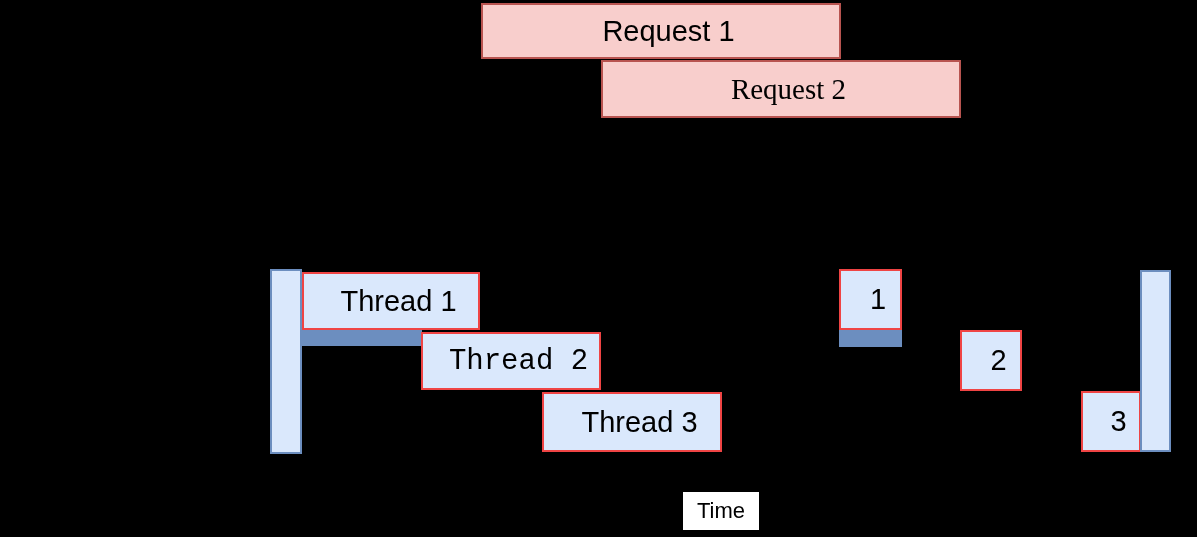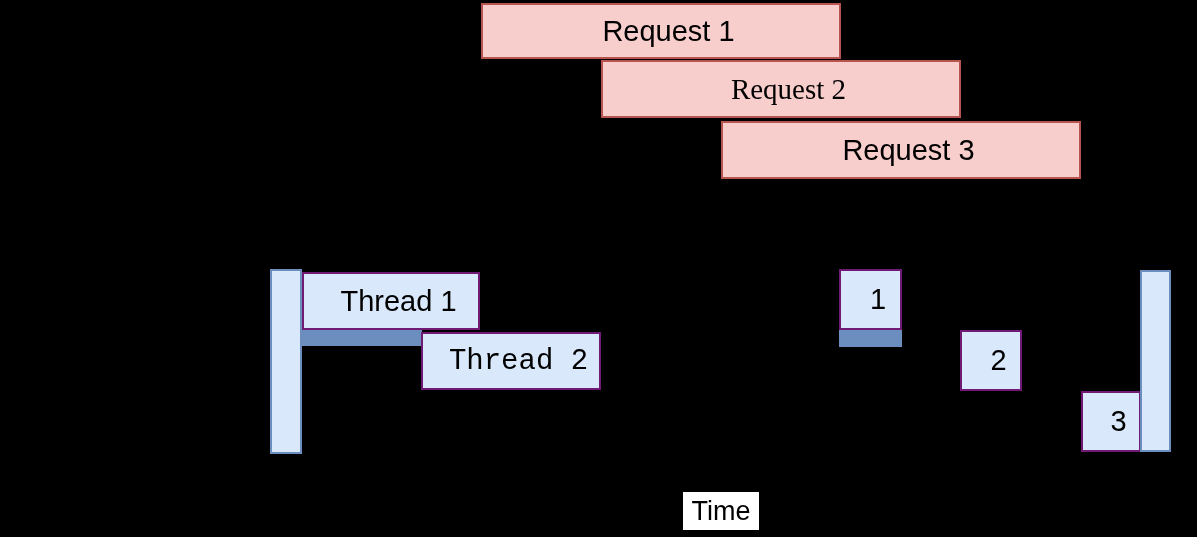--- a/index.html
+++ b/index.html
@@ -23,66 +23,66 @@
     line-height: 1;
     white-space: nowrap;
     padding-left: 15px;
   }
   .req {
     background: #f8cecc;
     border: 2px solid #b85450;
   }
   .thr {
     background: #dae8fc;
-    border: 2px solid #701a75;
+    border: 2px solid #ef4444;
   }
   .bar {
     position: absolute;
     box-sizing: border-box;
     background: #dae8fc;
     border: 2px solid #6c8ebf;
   }
   .strip {
     position: absolute;
     background: #6c8ebf;
   }
   .time {
     position: absolute;
     box-sizing: border-box;
     background: #ffffff;
     color: #000000;
-    font-size: 27px;
+    font-size: 22px;
     line-height: 38px;
     text-align: center;
   }
 </style>
 </head>
 <body>
 
 <div class="stage">
 
   <div class="box req" style="left:481px; top:3px; width:360px; height:56px;">
     <span>Request 1</span>
   </div>
   <div class="box req" style="left:601px; top:60px; width:360px; height:58px;font-family:Liberation Serif, serif;">
     <span>Request 2</span>
   </div>
-  <div class="box req" style="left:721px; top:121px; width:360px; height:58px;">
-    <span>Request 3</span>
-  </div>
 
   <div class="bar" style="left:270px; top:269px; width:32px; height:185px;"></div>
 
   <div class="strip" style="left:300px; top:330px; width:122px; height:16px;"></div>
 
   <div class="box thr" style="left:302px; top:272px; width:178px; height:58px;">
     <span>Thread 1</span>
   </div>
   <div class="box thr" style="left:421px; top:332px; width:180px; height:58px;font-family:Liberation Mono, monospace;">
     <span>Thread 2</span>
+  </div>
+  <div class="box thr" style="left:542px; top:392px; width:180px; height:60px;">
+    <span>Thread 3</span>
   </div>
 
   <div class="strip" style="left:839px; top:328px; width:63px; height:19px;"></div>
   <div class="box thr" style="left:839px; top:269px; width:63px; height:61px;">
     <span>1</span>
   </div>
 
   <div class="box thr" style="left:960px; top:330px; width:62px; height:61px;">
     <span>2</span>
   </div>

